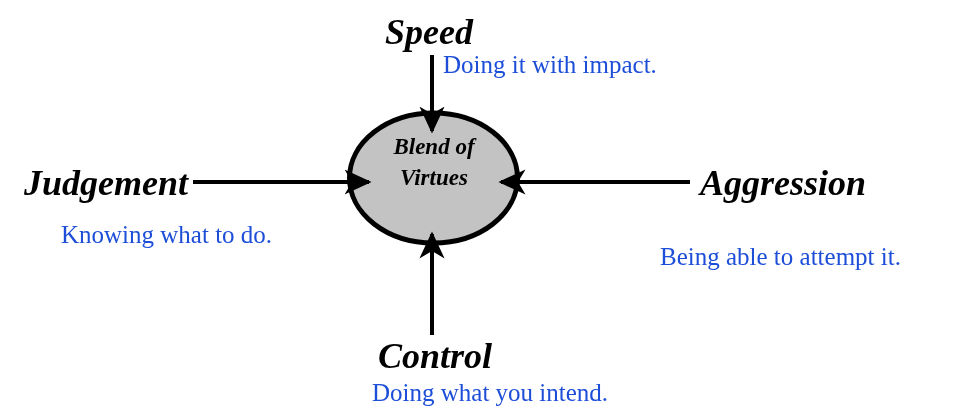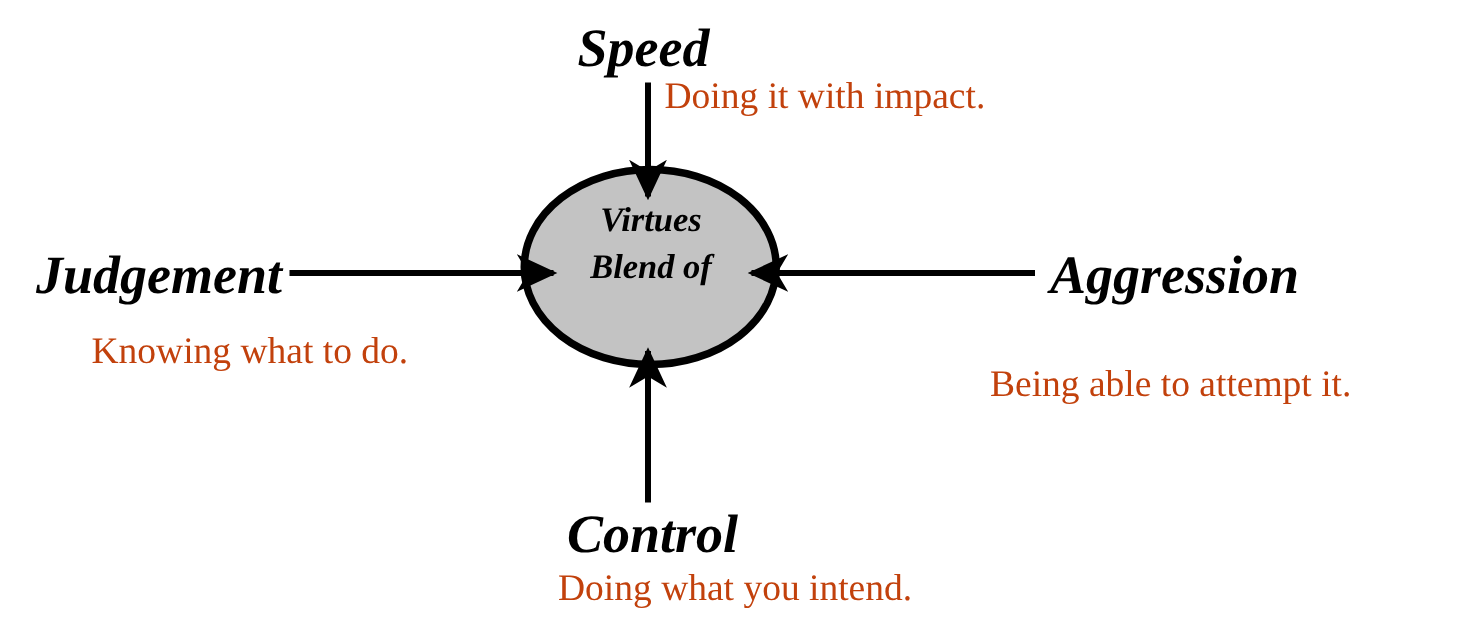--- a/index.html
+++ b/index.html
@@ -34,21 +34,21 @@
     color: #000000;
   }
   .node-desc {
     position: absolute;
     font-family: "Liberation Serif", "DejaVu Serif", serif;
     font-weight: normal;
     font-style: normal;
     font-size: 25px;
     line-height: 1;
     white-space: nowrap;
-    color: #c2410c;
+    color: #1d4ed8;
   }
   
   #core-label {
     position: absolute;
     left: 349px;
     top: 131px;
     width: 170px;
     text-align: center;
     font-family: "Liberation Serif", "DejaVu Serif", serif;
     font-weight: bold;
@@ -90,22 +90,22 @@
     <line x1="432" y1="55" x2="432" y2="131" stroke="#000000" stroke-width="4" marker-end="url(#head)"></line>
 
     <line x1="193" y1="182" x2="369" y2="182" stroke="#000000" stroke-width="4" marker-end="url(#head)"></line>
 
     <line x1="690" y1="182" x2="501" y2="182" stroke="#000000" stroke-width="4" marker-end="url(#head)"></line>
 
     <line x1="432" y1="335" x2="432" y2="234" stroke="#000000" stroke-width="4" marker-end="url(#head)"></line>
   </svg>
 
   <div id="core-label">
+    <div>Blend of</div>
     <div>Virtues</div>
-    <div>Blend of</div>
   </div>
 
   <div class="node-title" id="title-speed">Speed</div>
   <div class="node-desc" id="desc-speed">Doing it with impact.</div>
 
   <div class="node-title" id="title-judgement">Judgement</div>
   <div class="node-desc" id="desc-judgement">Knowing what to do.</div>
 
   <div class="node-title" id="title-aggression">Aggression</div>
   <div class="node-desc" id="desc-aggression">Being able to attempt it.</div>

